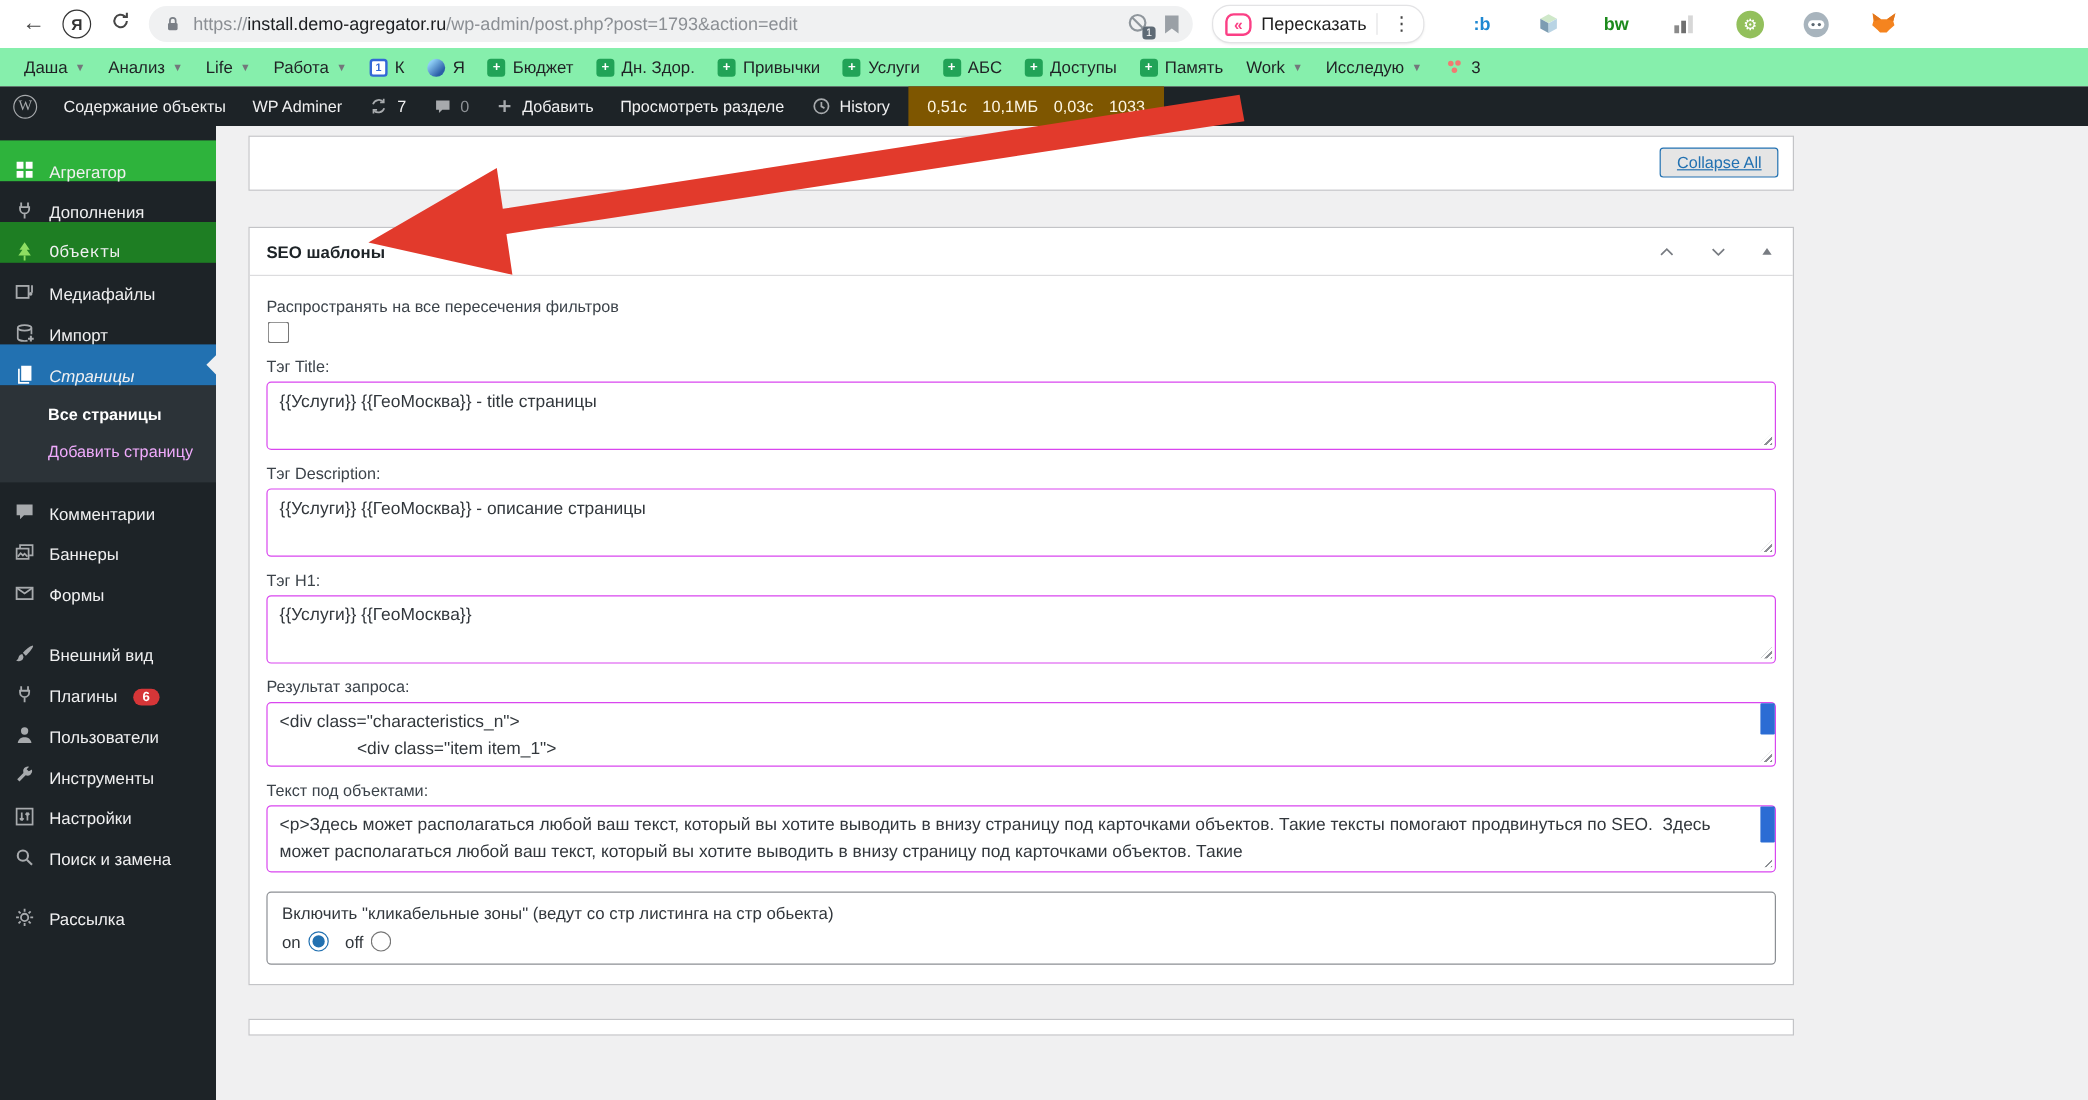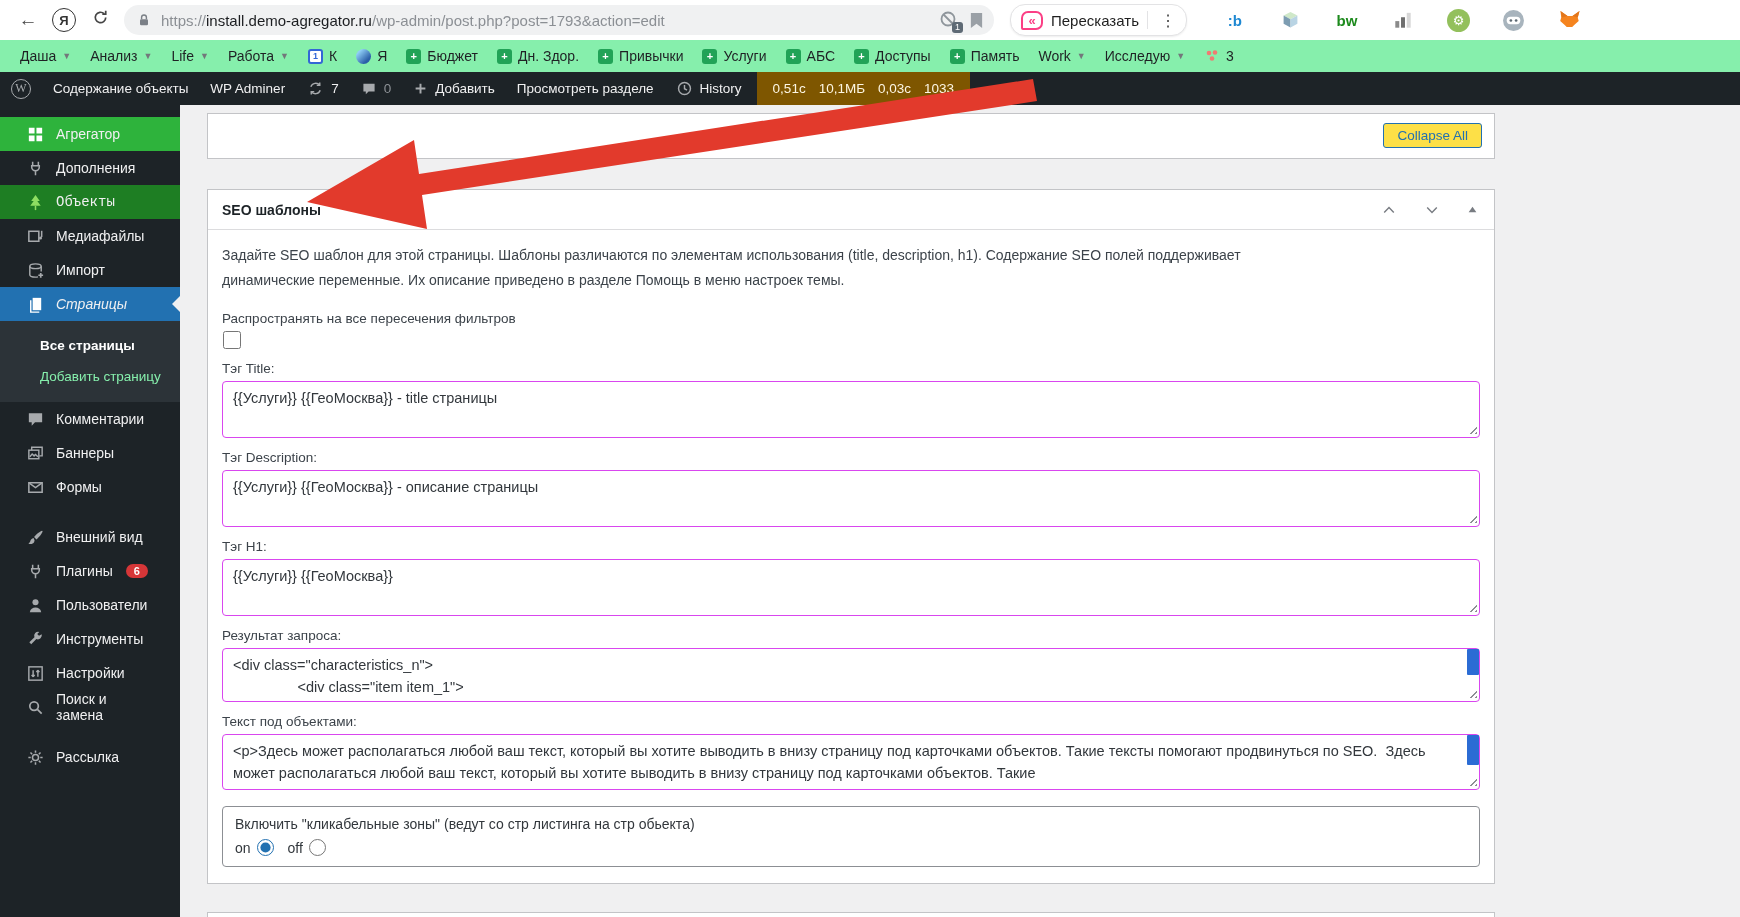--- a/index.html
+++ b/index.html
@@ -36,36 +36,36 @@
   .ab { height:33px; background:#1d2327; display:flex; align-items:center; font-size:13.5px; color:#f0f0f1; }
   .ab-item { display:flex; align-items:center; gap:7px; padding:0 11px; height:100%; cursor:pointer; white-space:nowrap; }
   .ab-item svg, .ab-item .wplogo { color:#a7aaad; }
   .wplogo { width:20px; height:20px; border:1.5px solid #a7aaad; border-radius:50%; display:flex; align-items:center; justify-content:center; font-family:"Liberation Serif",serif; font-size:12px; }
   .dimnum { color:#8d9196; }
   .perf { margin-left:4px; height:100%; background:#7e5600; color:#fdf6e3; display:flex; align-items:center; gap:13px; padding:0 16px; font-size:13.5px; }
 
   
   .page { display:flex; height:812px; }
   .sidebar { width:180px; flex:none; background:#1d2327; color:#f0f0f1; padding-top:12px; overflow:hidden; }
-  .mi { display:flex; align-items:center; gap:11px; height:34px; padding:0 24px; font-size:14px; cursor:pointer; position:relative; }
+  .mi { display:flex; align-items:flex-end; gap:11px; height:34px; padding:0 9px; font-size:14px; cursor:pointer; position:relative; }
   .mi svg { width:19px; height:19px; color:#a7aaad; flex:none; margin-left:2px; }
   .mi.green { background:#2eb33c; } .mi.green svg { color:#fff; }
   .mi.dgreen { background:#1e7e23;font-family:Liberation Mono, monospace; } .mi.dgreen svg { color:#8ede62; }
   .mi.current { background:#2271b1;font-style:italic; } .mi.current svg { color:#fff; }
   .mi.current::after { content:""; position:absolute; right:0; top:50%; margin-top:-8px; border:8px solid transparent; border-right-color:#f0f0f1; }
   .badge6 { background:#d63638; color:#fff; border-radius:10px; padding:1px 8px; font-size:11px; font-weight:bold; margin-left:2px; }
   .submenu { background:#2c3338; padding:9px 0 10px; }
-  .submenu .smi { display:block; padding:8px 0 8px 40px; font-size:13.5px; color:#86efac; cursor:pointer; }
+  .submenu .smi { display:block; padding:8px 0 8px 40px; font-size:13.5px; color:#f0abfc; cursor:pointer; }
   .submenu .smi.on { color:#fff; font-weight:bold; }
   .msep { height:16px; }
 
   .content { flex:1; background:#f0f0f1; padding:8px 245px 0 27px; position:relative; overflow:hidden; }
   .box { background:#fff; border:1px solid #c3c4c7; }
   .box1 { height:46px; position:relative; margin-bottom:30px; }
-  .collapse-btn { position:absolute; right:12px; top:9px; background:#fde047; border:1px solid #2271b1; color:#2271b1; font-size:13.5px; border-radius:3px; padding:4px 13px; cursor:pointer; font-family:inherit; }
+  .collapse-btn { position:absolute; right:12px; top:9px; background:#e5e5e5; border:1px solid #2271b1; color:#2271b1; font-size:13.5px; border-radius:3px; padding:4px 13px; cursor:pointer; font-family:inherit;text-decoration:underline; }
   .seo { margin-bottom:28px; }
   .seo-head { display:flex; align-items:center; height:40px; padding:0 16px 0 14px; border-bottom:1px solid #dcdcde; }
   .seo-title { font-weight:bold; font-size:14px; color:#1d2327; flex:1; }
   .head-icons { display:flex; align-items:center; gap:27px; }
   .hbtn { background:none; border:none; color:#787c82; cursor:pointer; display:flex; padding:0; }
   .seo-body { padding:0 14px; }
   .desc { margin-top:13px; max-width:1060px; font-size:14px; line-height:25px; color:#3c434a; }
   .flabel { margin:12px 0 5px; font-size:13.5px; color:#3c434a; line-height:15px; }
   .flabel.first { margin-top:18px; }
   .cb { width:18px; height:18px; accent-color:#2271b1; margin:5px 0 0 1px; display:block; }
@@ -414,21 +414,20 @@
               </svg>
             </button>
           <button class="hbtn">
               <svg width="11" height="11" viewBox="0 0 20 20">
                 <path d="M10 5l7 10H3z" fill="currentColor"></path>
               </svg>
             </button>
         </span>
       </div>
       <div class="seo-body">
-        <p class="desc">Задайте SEO шаблон для этой страницы. Шаблоны различаются по элементам использования (title, description, h1). Содержание SEO полей поддерживает динамические переменные. Их описание приведено в разделе Помощь в меню настроек темы.</p>
 
         <div class="flabel first">Распространять на все пересечения фильтров</div>
         <input type="checkbox" class="cb" style="">
 
         <div class="flabel">Тэг Title:</div>
         <div class="ta-wrap">
           <textarea style="">{{Услуги}} {{ГеоМосква}} - title страницы</textarea>
           <span class="grip"></span>
         </div>
 

